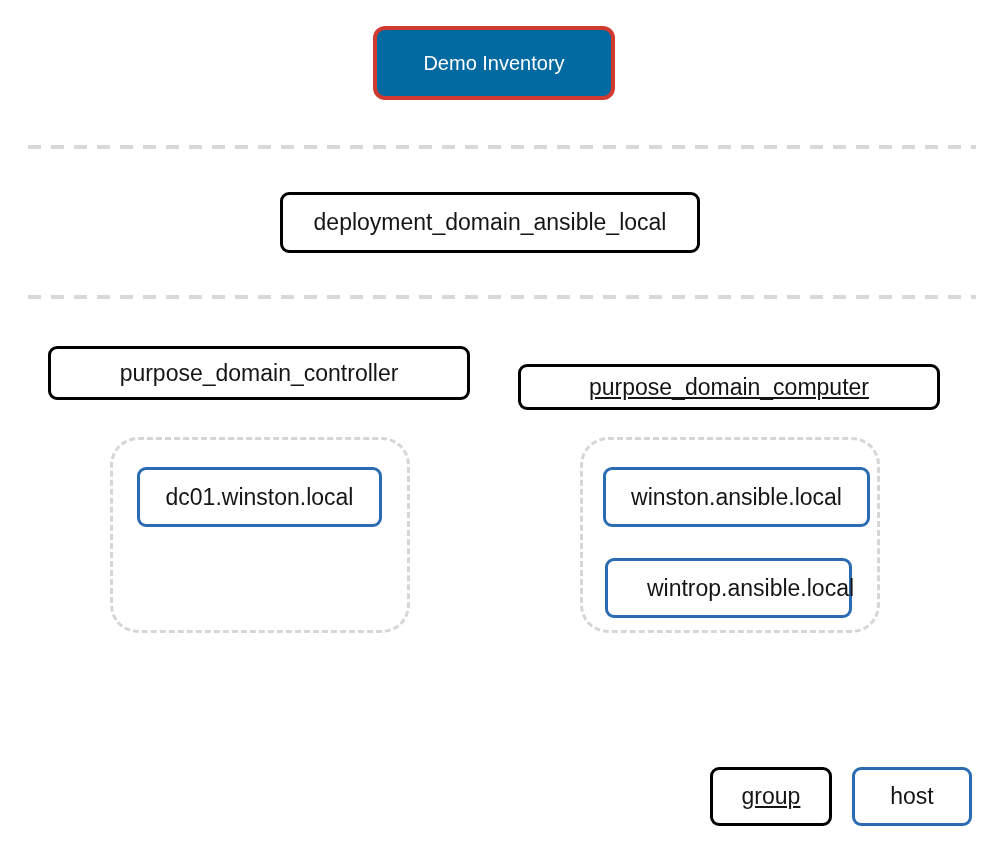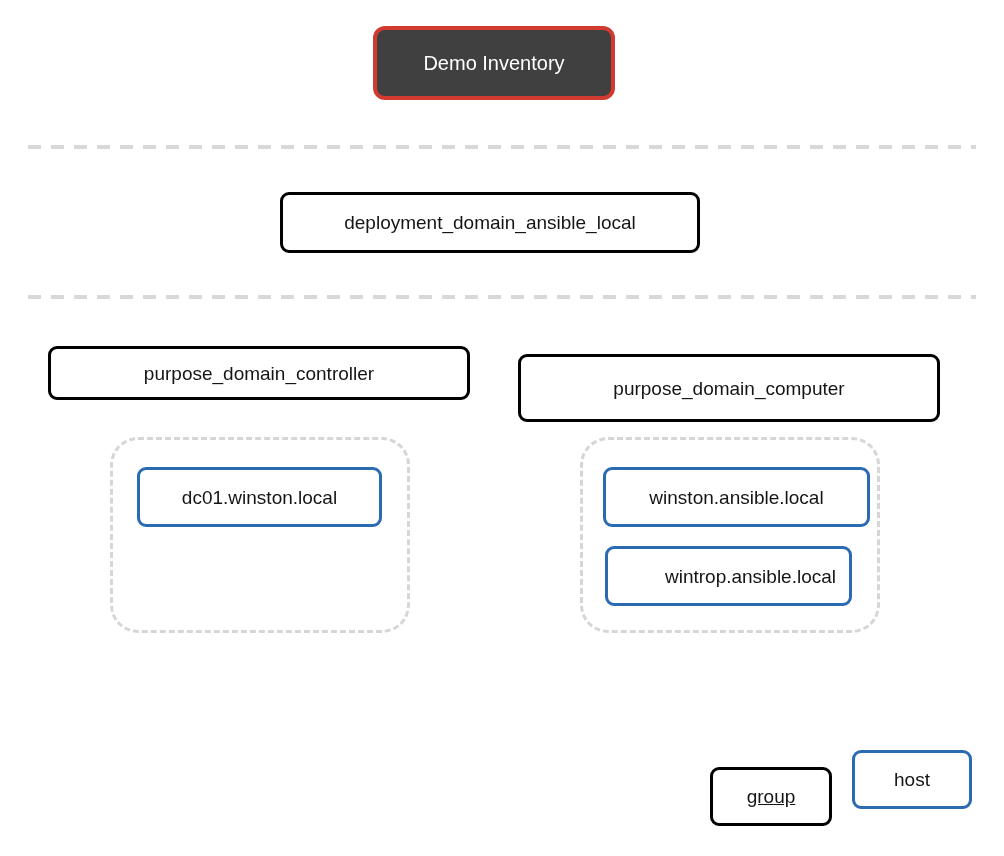--- a/index.html
+++ b/index.html
@@ -14,26 +14,26 @@
     height: 856px;
     background: #ffffff;
     overflow: hidden;
   }
   .node {
     position: absolute;
     display: flex;
     align-items: center;
     justify-content: center;
     background: #ffffff;
-    font-size: 19px;
+    font-size: 23px;
     line-height: 1;
     white-space: nowrap;
   }
   .inventory-node {
-    background: #404040;
+    background: #0369a1;
     color: #ffffff;
     border: 4px solid #d13b2f;
     border-radius: 12px;
     font-size: 20px;
   }
   .group-node {
     border: 3px solid #000000;
     border-radius: 9px;
   }
   .host-node {
@@ -68,41 +68,41 @@
   <div class="node group-node" style="left:280px; top:192px; width:420px; height:61px;">
     <span>deployment_domain_ansible_local</span>
   </div>
 
   <div class="divider" style="left:28px; top:295px; width:948px;"></div>
 
   <div class="node group-node" style="left:48px; top:346px; width:422px; height:54px;">
     <span>purpose_domain_controller</span>
   </div>
 
-  <div class="node group-node" style="left:518px; top:354px; width:422px; height:68px;">
+  <div class="node group-node" style="left:518px; top:364px; width:422px; height:46px;text-decoration:underline;">
     <span>purpose_domain_computer</span>
   </div>
 
   <div class="host-container" style="left:110px; top:437px; width:300px; height:196px;"></div>
 
   <div class="node host-node" style="left:137px; top:467px; width:245px; height:60px;">
     <span>dc01.winston.local</span>
   </div>
 
   <div class="host-container" style="left:580px; top:437px; width:300px; height:196px;"></div>
 
   <div class="node host-node" style="left:603px; top:467px; width:267px; height:60px;">
     <span>winston.ansible.local</span>
   </div>
 
-  <div class="node host-node" style="left:605px; top:546px; width:247px; height:60px;padding-left:44px;">
+  <div class="node host-node" style="left:605px; top:558px; width:247px; height:60px;padding-left:44px;">
     <span>wintrop.ansible.local</span>
   </div>
 
   <div class="node group-node" style="left:710px; top:767px; width:122px; height:59px;text-decoration:underline;">
     <span>group</span>
   </div>
 
-  <div class="node host-node" style="left:852px; top:750px; width:120px; height:59px;justify-content:center;">
+  <div class="node host-node" style="left:852px; top:767px; width:120px; height:59px;justify-content:center;">
     <span>host</span>
   </div>
 
 </div>
 
 </body></html>

